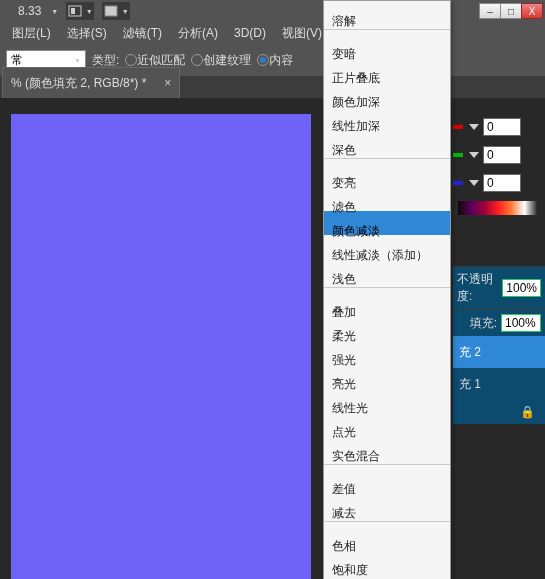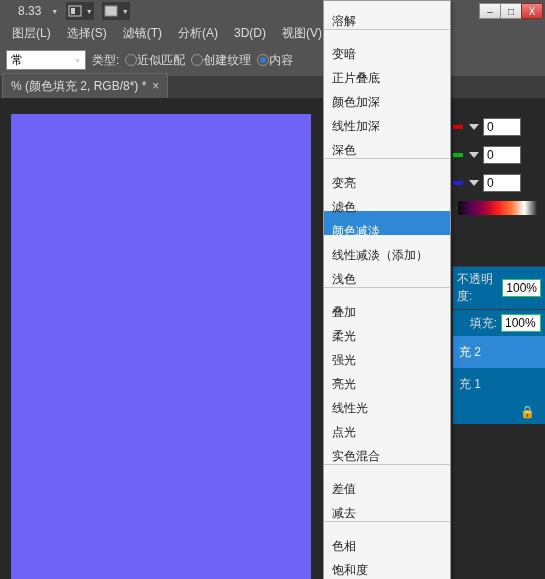--- a/index.html
+++ b/index.html
@@ -15,52 +15,52 @@
 .menu-item { padding: 2px 6px; cursor: default; }
 
 .optionsbar { background: #535353; height: 32px; display: flex; align-items: center; padding: 0 6px; gap: 6px; color: #ddd; }
 .select-normal { background: #fff; color: #000; width: 80px; height: 20px; border: 1px solid #888; padding: 0 4px; display: flex; align-items: center; justify-content: space-between; }
 .olabel { color: #ddd; }
 .radio { display: inline-flex; align-items: center; gap: 0; }
 .radio i { width: 12px; height: 12px; border: 1px solid #999; border-radius: 50%; display: inline-flex; align-items: center; justify-content: center; }
 .radio i.checked::after { content: ""; width: 6px; height: 6px; background: #2e7cd6; border-radius: 50%; display: block; }
 
 .tabbar { background: #3c3c3c; height: 22px; display: flex; align-items: flex-end; padding-left: 2px; }
-.doc-tab { background: #535353; color: #ddd; height: 25px; padding: 0 8px; display: flex; align-items: center; gap: 6px; border-top: 1px solid #666; border-left: 1px solid #666; border-right: 1px solid #666; }
+.doc-tab { background: #535353; color: #ddd; height: 31px; padding: 0 8px; display: flex; align-items: center; gap: 18px; border-top: 1px solid #666; border-left: 1px solid #666; border-right: 1px solid #666; }
 .doc-tab .close { font-size: 12px; color: #ccc; }
 
 .canvas-area { background: #282828; position: absolute; left: 0; top: 98px; width: 545px; height: 481px; }
 .canvas { position: absolute; left: 11px; top: 16px; width: 300px; height: 465px; background: #6e62f7; }
 .winbtns { position: absolute; top: 3px; right: 2px; display: flex; }
 .wbtn { width: 22px; height: 16px; display: flex; align-items: center; justify-content: center; font-size: 10px; color: #333; }
 .wmin { background: linear-gradient(#f7f7f7,#d9d9d9); border: 1px solid #8a8a8a; }
 .wmax { background: linear-gradient(#f7f7f7,#d9d9d9); border: 1px solid #8a8a8a; margin-left: -1px; }
 .wclose { background: linear-gradient(#f08080,#d43a2f); border: 1px solid #8a2a2a; color: #fff; margin-left: -1px; }
 
 .rgb-panel { position: absolute; right: 6px; top: 118px; width: 86px; }
 .rgb-row { display: flex; align-items: center; margin-bottom: 10px; gap: 4px; }
 .tri { width: 0; height: 0; border-left: 5px solid transparent; border-right: 5px solid transparent; border-top: 6px solid #d0d0d0; margin-left: 2px; }
 .num-input { width: 38px; height: 18px; background: #fff; border: 1px solid #666; color: #000; padding: 0 3px; display: flex; align-items: center; }
 .r-strip { width: 10px; height: 4px; background: #d00; }
 .g-strip { width: 10px; height: 4px; background: #0b0; }
 .b-strip { width: 10px; height: 4px; background: #22d; }
 .spectrum { position: absolute; right: 6px; top: 200px; width: 82px; height: 16px; background: linear-gradient(90deg,#0a0a0a,#5a005a,#a0003a,#ff1e1e,#ff7a3a,#fff,#1a1a1a); border: 1px solid #2a2a2a; }
 
-.layers-panel { position: absolute; right: 0; top: 266px; width: 92px; background: #0369a1; color: #ddd; }
+.layers-panel { position: absolute; right: 0; top: 266px; width: 92px; background: #0c4a6e; color: #ddd; }
 .lp-row { display: flex; align-items: center; justify-content: flex-end; padding: 4px 4px; gap: 4px; border-top: 1px solid #3a3a3a; }
 .lp-label { color: #ddd; }
 .lp-input { width: 40px; height: 18px; background: #fff; border: 1px solid #22c55e; color: #000; padding: 0 3px; display: flex; align-items: center; }
 .lp-layer { height: 28px; display: flex; align-items: center; padding: 16px 6px; }
 .lp-layer.sel { background: #2e88d6; color: #fff; }
 .lp-lock { height: 24px; display: flex; align-items: center; justify-content: flex-end; padding-right: 10px; color: #bbb; }
 
 
 .blend-menu { position: absolute; left: 323px; top: 0; width: 128px; background: #f5f5f5; border: 1px solid #9a9a9a; box-shadow: 2px 2px 4px rgba(0,0,0,.25); padding-bottom: 4px; }
 .bm-item { height: 16px; line-height: 16px; padding: 12px 8px; color: #222; cursor: default; white-space: nowrap; }
-.bm-item.sel { background: #2e88d6; color: #ffffff; }
+.bm-item.sel { background: #2e88d6; color: #000000; }
 .bm-sep { height: 1px; background: #c8c8c8; margin: 4px 0; }
 
 </style>
 </head>
 <body>
 
 <div class="toolbar-row1">
   <span class="zoom">8.33</span>
   <span class="dropdown-arrow">▼</span>
   <span class="tb-icon">

